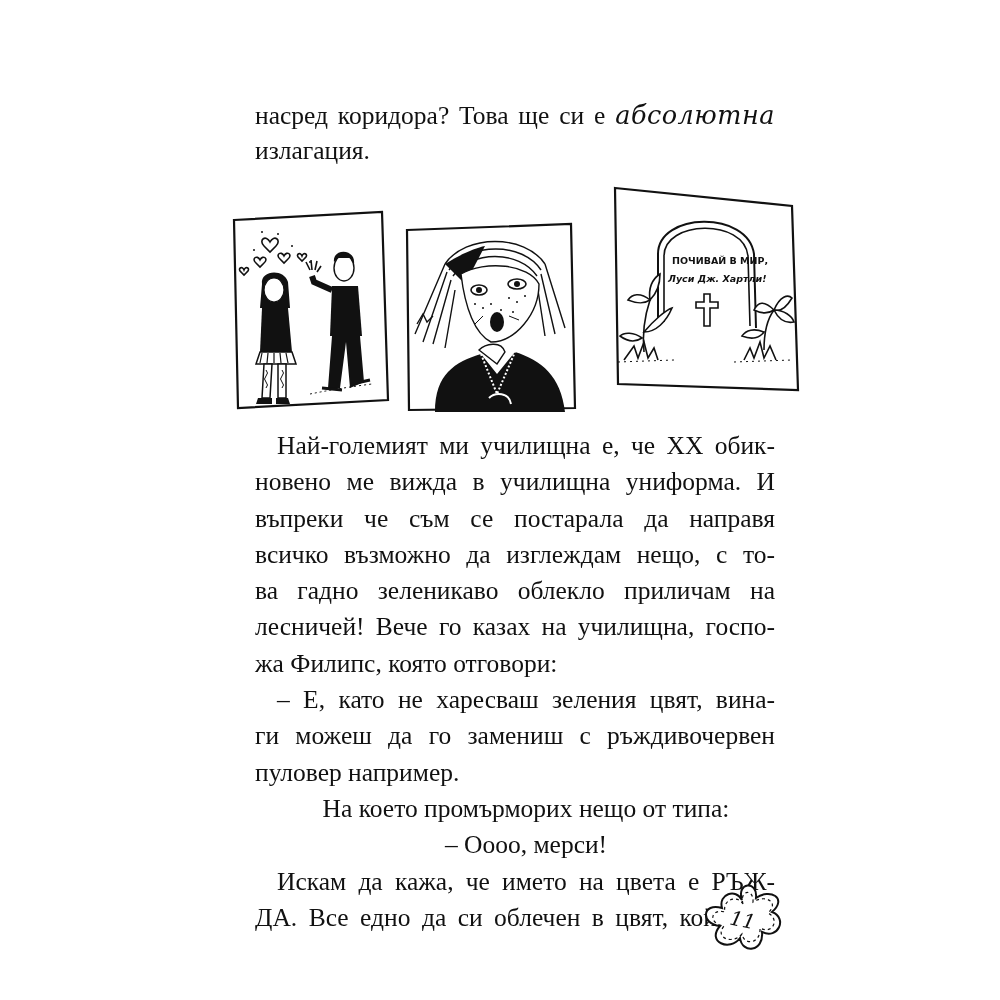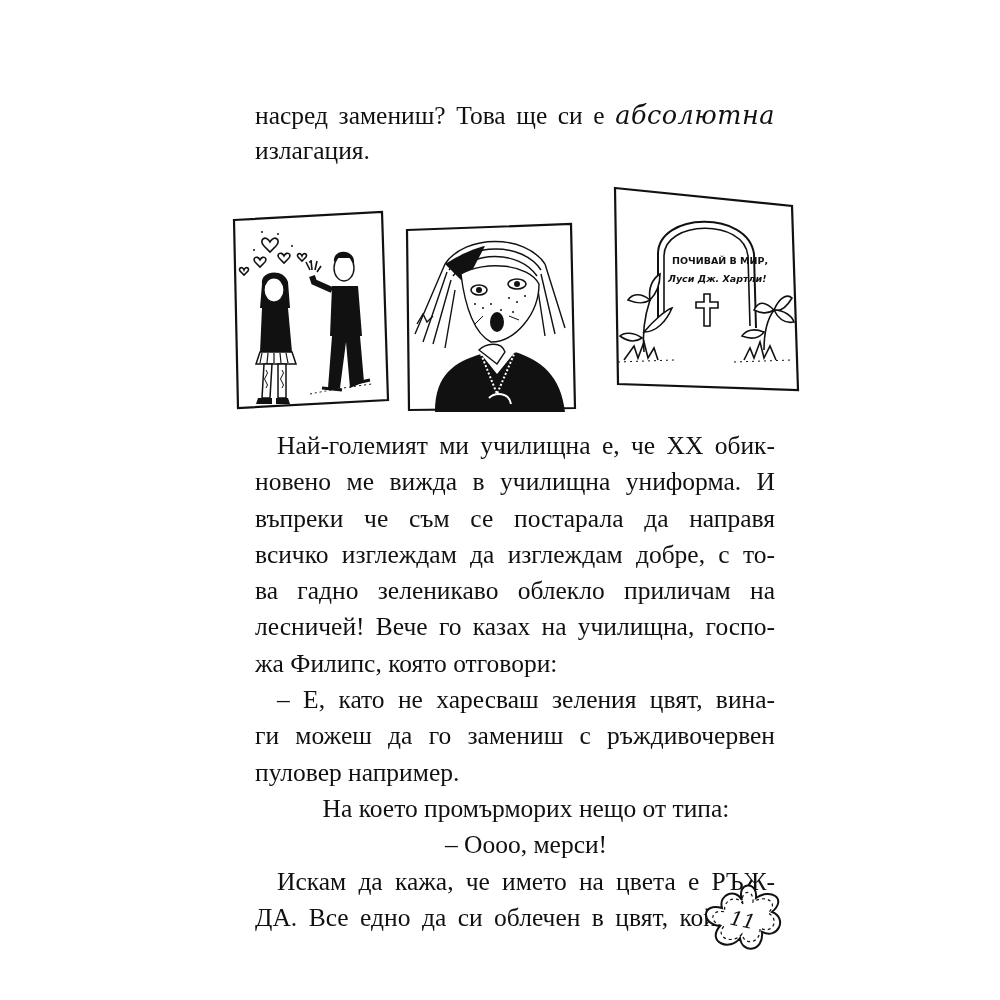--- a/index.html
+++ b/index.html
@@ -12,21 +12,21 @@
     .panel { position: absolute; }
     .panel svg { width: 100%; height: 100%; display: block; overflow: visible; }
     .page-number { position: absolute; left: 692px; top: 880px; width: 100px; height: 90px; }
     .page-number-label { position: absolute; left: 38px; top: 28px; font-family: "DejaVu Serif", serif; font-style: italic; font-size: 20px; color: #111; transform: rotate(12deg); }
     .stone-text { font-family: "DejaVu Sans", sans-serif; font-weight: bold; font-size: 9.5px; fill: #111; }
   </style>
 </head>
 <body>
 
 <div class="text-block" style="top: 97px;">
-  <span class="line justify"><span>насред замениш? Това ще си е </span><span class="hand">абсолютна</span></span>
+  <span class="line justify"><span>насред коридора? Това ще си е </span><span class="hand">абсолютна</span></span>
   <span class="line">излагация.</span>
 </div>
 
 <div class="panel" style="left:232px; top:212px; width:158px; height:200px;">
   <svg viewBox="0 0 158 200">
     <path d="M2,8 L150,0 L156,188 L6,196 Z" fill="#fff" stroke="#111" stroke-width="2.2"></path>
 
     <g stroke="#111" stroke-width="1.6" fill="none">
       <path d="M38,30 c-4,-8 -12,-2 -6,4 l6,6 l6,-6 c6,-6 -2,-12 -6,-4z"></path>
       <path d="M28,48 c-3,-6 -9,-1 -4,3 l4,4 l4,-4 c5,-4 -1,-9 -4,-3z"></path>
@@ -131,21 +131,21 @@
     <path d="M10,178 L20,164 L24,176 L30,160 L34,176 L40,166 L44,178" stroke="#111" stroke-width="1.6" fill="none"></path>
     <path d="M130,178 L136,166 L140,176 L146,160 L150,176 L156,164 L162,178" stroke="#111" stroke-width="1.6" fill="none"></path>
     <path d="M4,180 L60,178 M120,180 L178,178" stroke="#111" stroke-width="1" stroke-dasharray="2 4"></path>
   </svg>
 </div>
 
 <div class="text-block" style="top: 428px;">
   <span class="line justify indent">Най-големият ми училищна е, че XX обик-</span>
   <span class="line justify">новено ме вижда в училищна униформа. И</span>
   <span class="line justify">въпреки че съм се постарала да направя</span>
-  <span class="line justify">всичко изглеждам да изглеждам добре, с то-</span>
+  <span class="line justify">всичко възможно да изглеждам нещо, с то-</span>
   <span class="line justify">ва гадно зеленикаво облекло приличам на</span>
   <span class="line justify">лесничей! Вече го казах на училищна, госпо-</span>
   <span class="line">жа Филипс, която отговори:</span>
   <span class="line justify indent">– Е, като не харесваш зеления цвят, вина-</span>
   <span class="line justify">ги можеш да го замениш с ръждивочервен</span>
   <span class="line">пуловер например.</span>
   <span class="line indent">На което промърморих нещо от типа:</span>
   <span class="line indent">– Оооо, мерси!</span>
   <span class="line justify indent">Искам да кажа, че името на цвета е РЪЖ-</span>
   <span class="line justify">ДА. Все едно да си облечен в цвят, който се</span>

